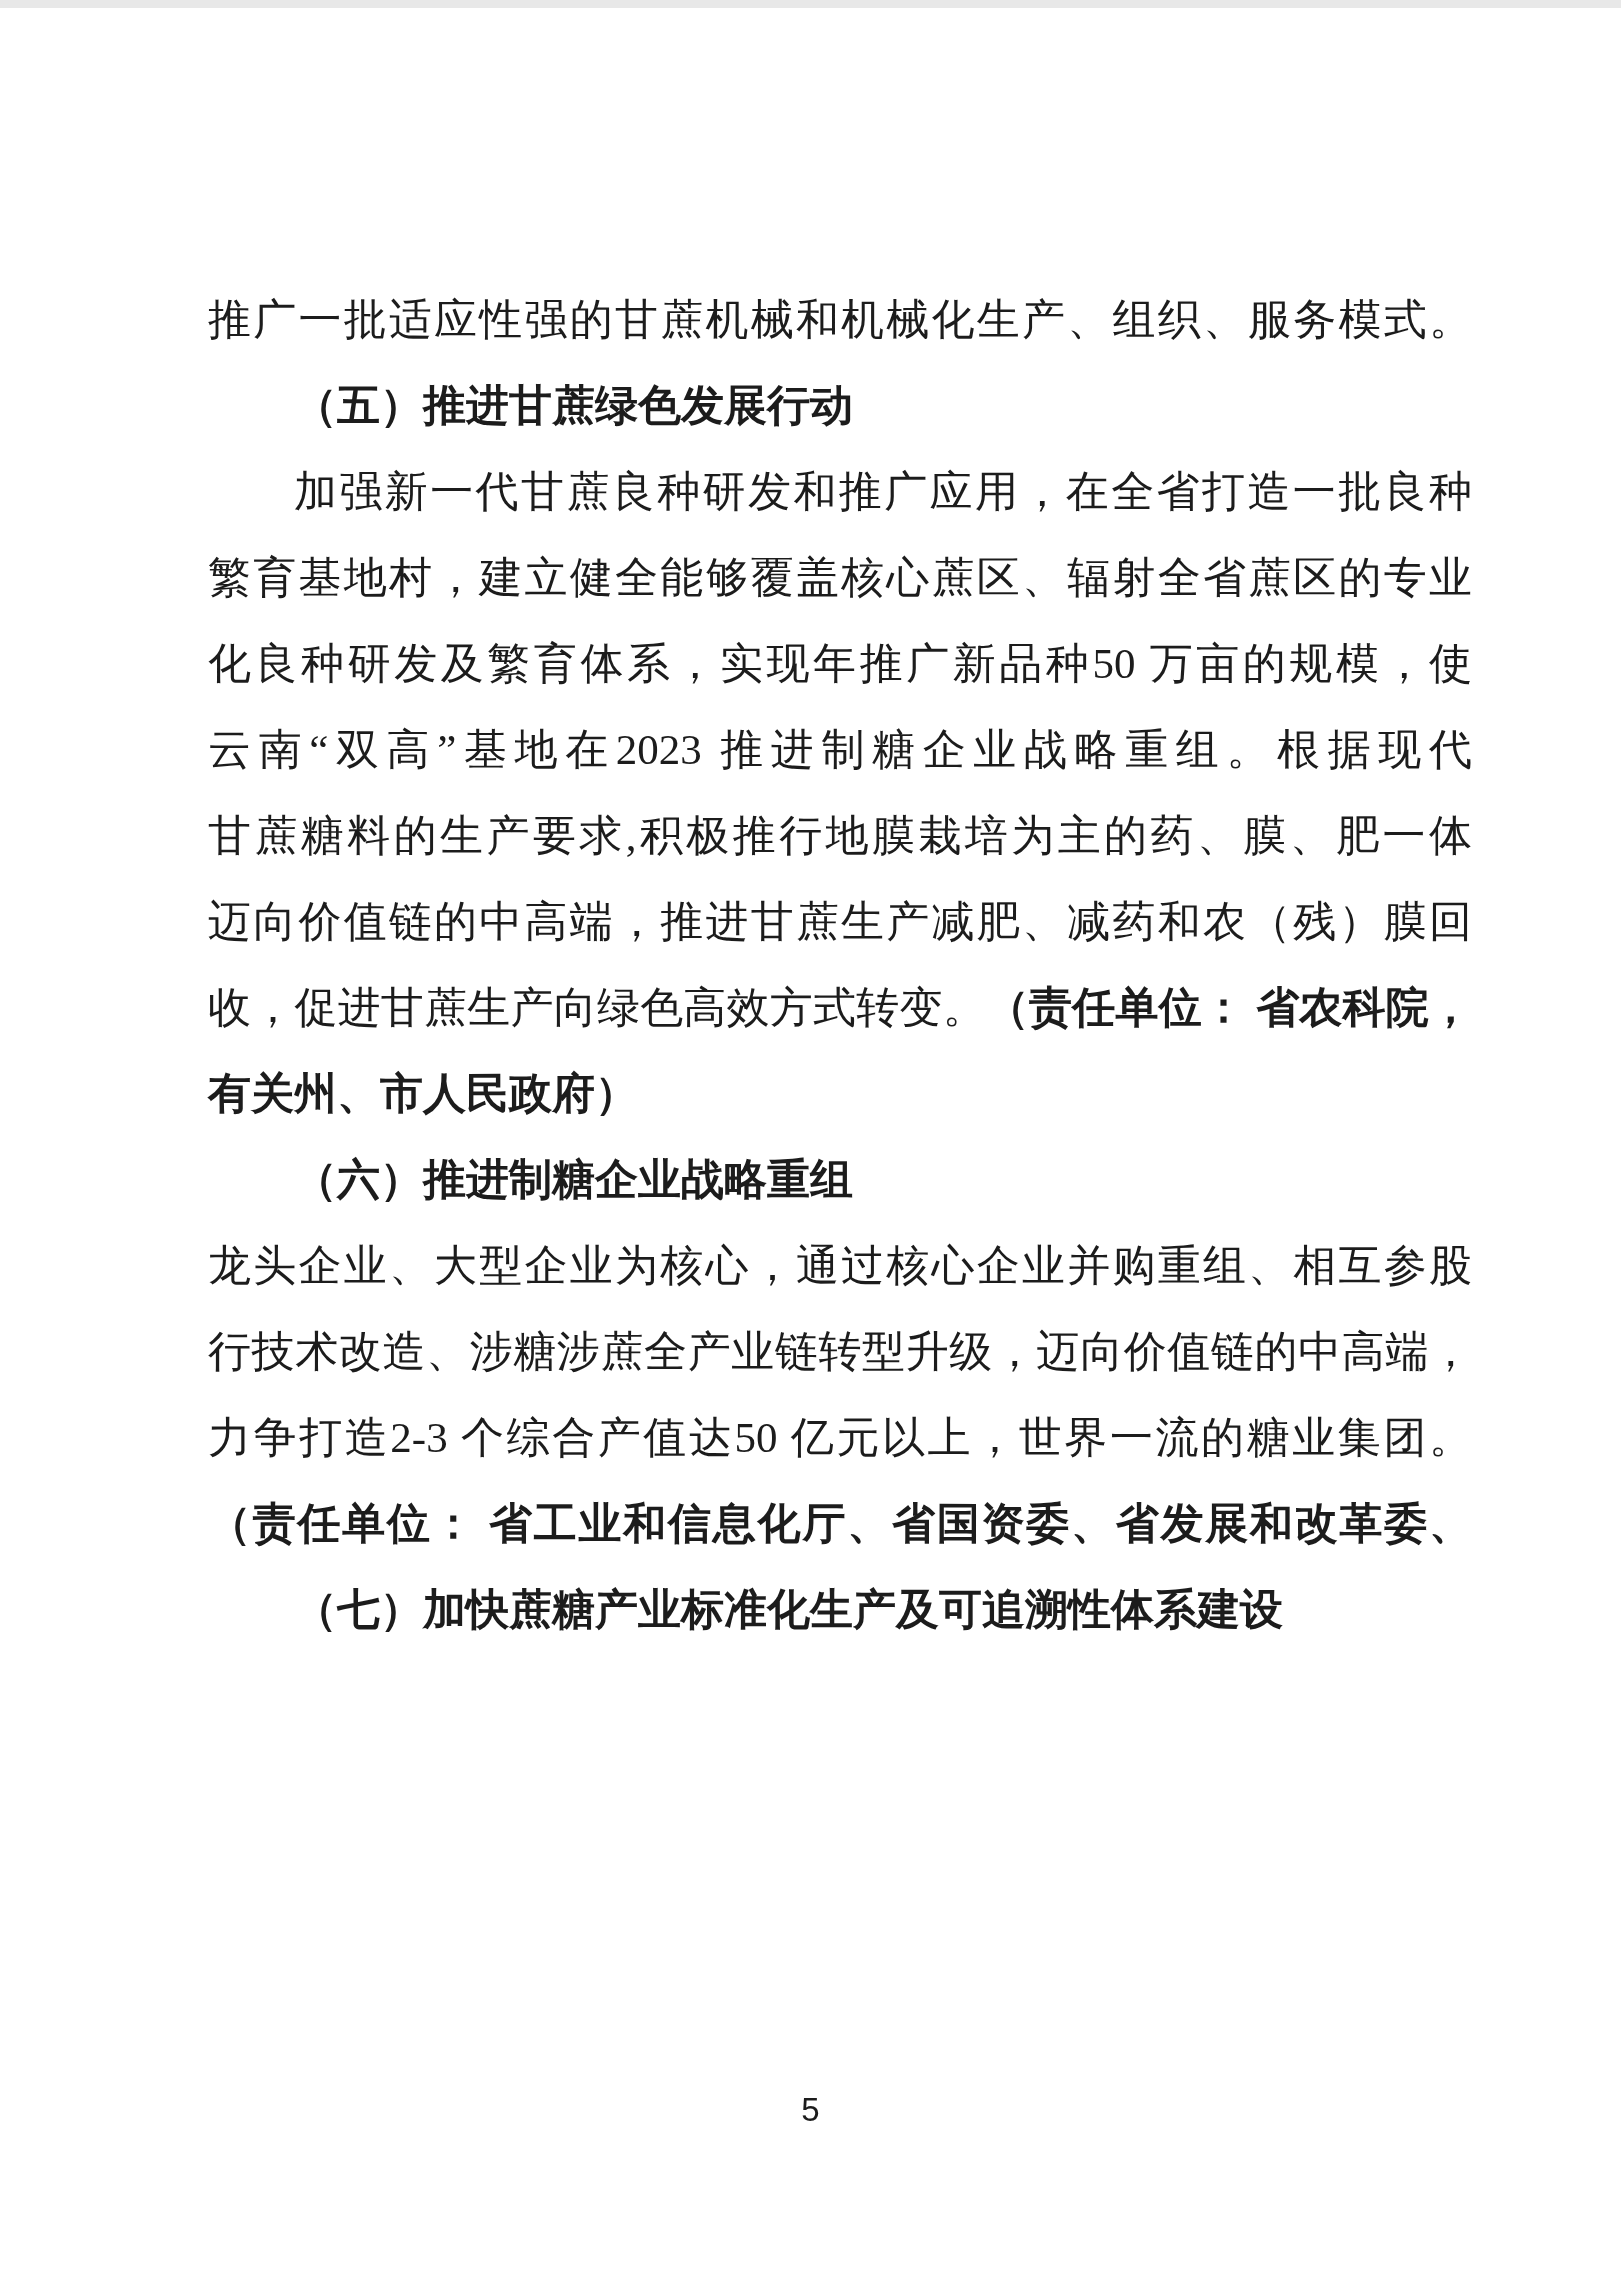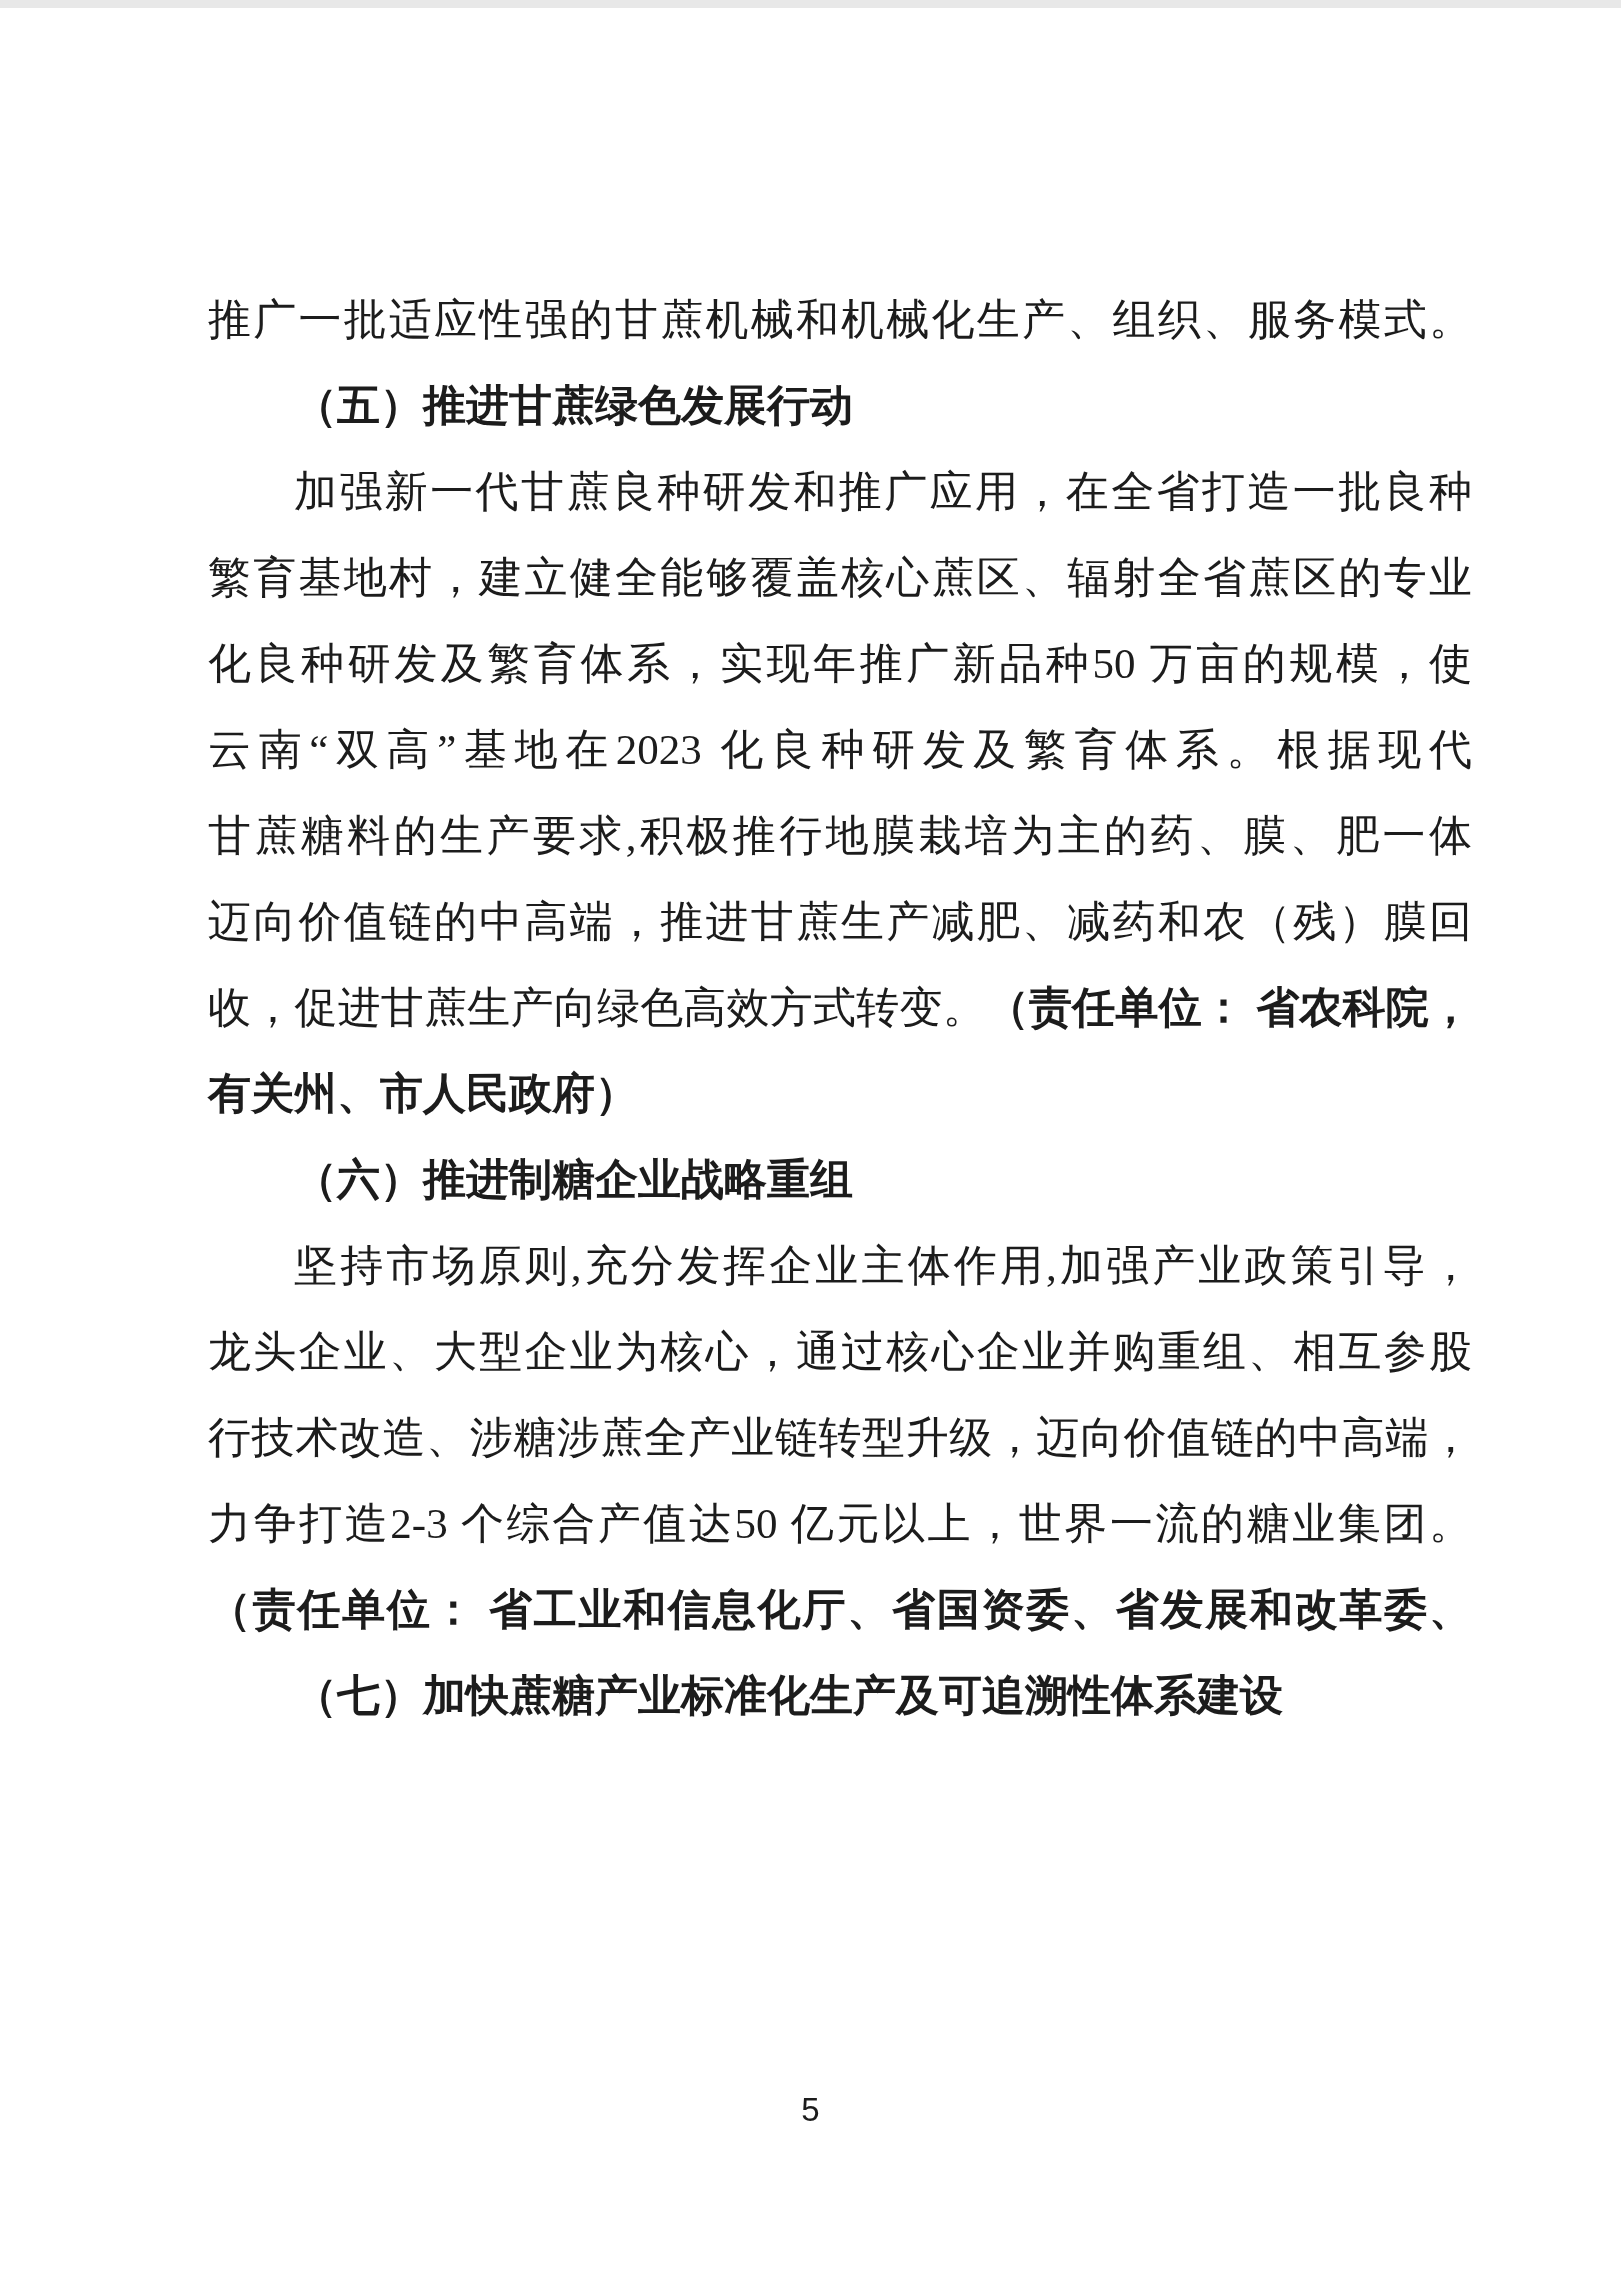--- a/index.html
+++ b/index.html
@@ -65,33 +65,32 @@
 
 
     <div class="line heading short indent"><span class="seg-kai">（五）推进甘蔗绿色发展行动</span></div>
 
     <div class="line body indent"><span class="seg-body">加强新一代甘蔗良种研发和推广应用，在全省打造一批良种</span></div>
 
     <div class="line body"><span class="seg-body">繁育基地村，建立健全能够覆盖核心蔗区、辐射全省蔗区的专业</span></div>
 
     <div class="line body"><span class="seg-body">化良种研发及繁育体系，实现年推广新品种50 万亩的规模，使</span></div>
 
-    <div class="line body"><span class="seg-body">云南“双高”基地在2023 化良种研发及繁育体系。根据现代</span></div>
+    <div class="line body"><span class="seg-body">云南“双高”基地在2023 推进制糖企业战略重组。根据现代</span></div>
 
     <div class="line body"><span class="seg-body">甘蔗糖料的生产要求,积极推行地膜栽培为主的药、膜、肥一体</span></div>
 
     <div class="line body"><span class="seg-body">迈向价值链的中高端，推进甘蔗生产减肥、减药和农（残）膜回</span></div>
 
     <div class="line"><span class="seg-body">收，促进甘蔗生产向绿色高效方式转变。</span><span class="seg-kai">（责任单位： 省农科院，</span></div>
 
     <div class="line kai short"><span class="seg-kai">有关州、市人民政府）</span></div>
 
     <div class="line heading short indent"><span class="seg-kai">（六）推进制糖企业战略重组</span></div>
 
-    <div class="line body indent"><span class="seg-body">坚持市场原则,充分发挥企业主体作用,加强产业政策引导，</span></div>
 
 
     <div class="line body"><span class="seg-body">龙头企业、大型企业为核心，通过核心企业并购重组、相互参股</span></div>
 
 
     <div class="line body"><span class="seg-body">行技术改造、涉糖涉蔗全产业链转型升级，迈向价值链的中高端，</span></div>
 
     <div class="line body"><span class="seg-body">力争打造2-3 个综合产值达50 亿元以上，世界一流的糖业集团。</span></div>
 
     <div class="line kai"><span class="seg-kai">（责任单位： 省工业和信息化厅、省国资委、省发展和改革委、</span></div>

